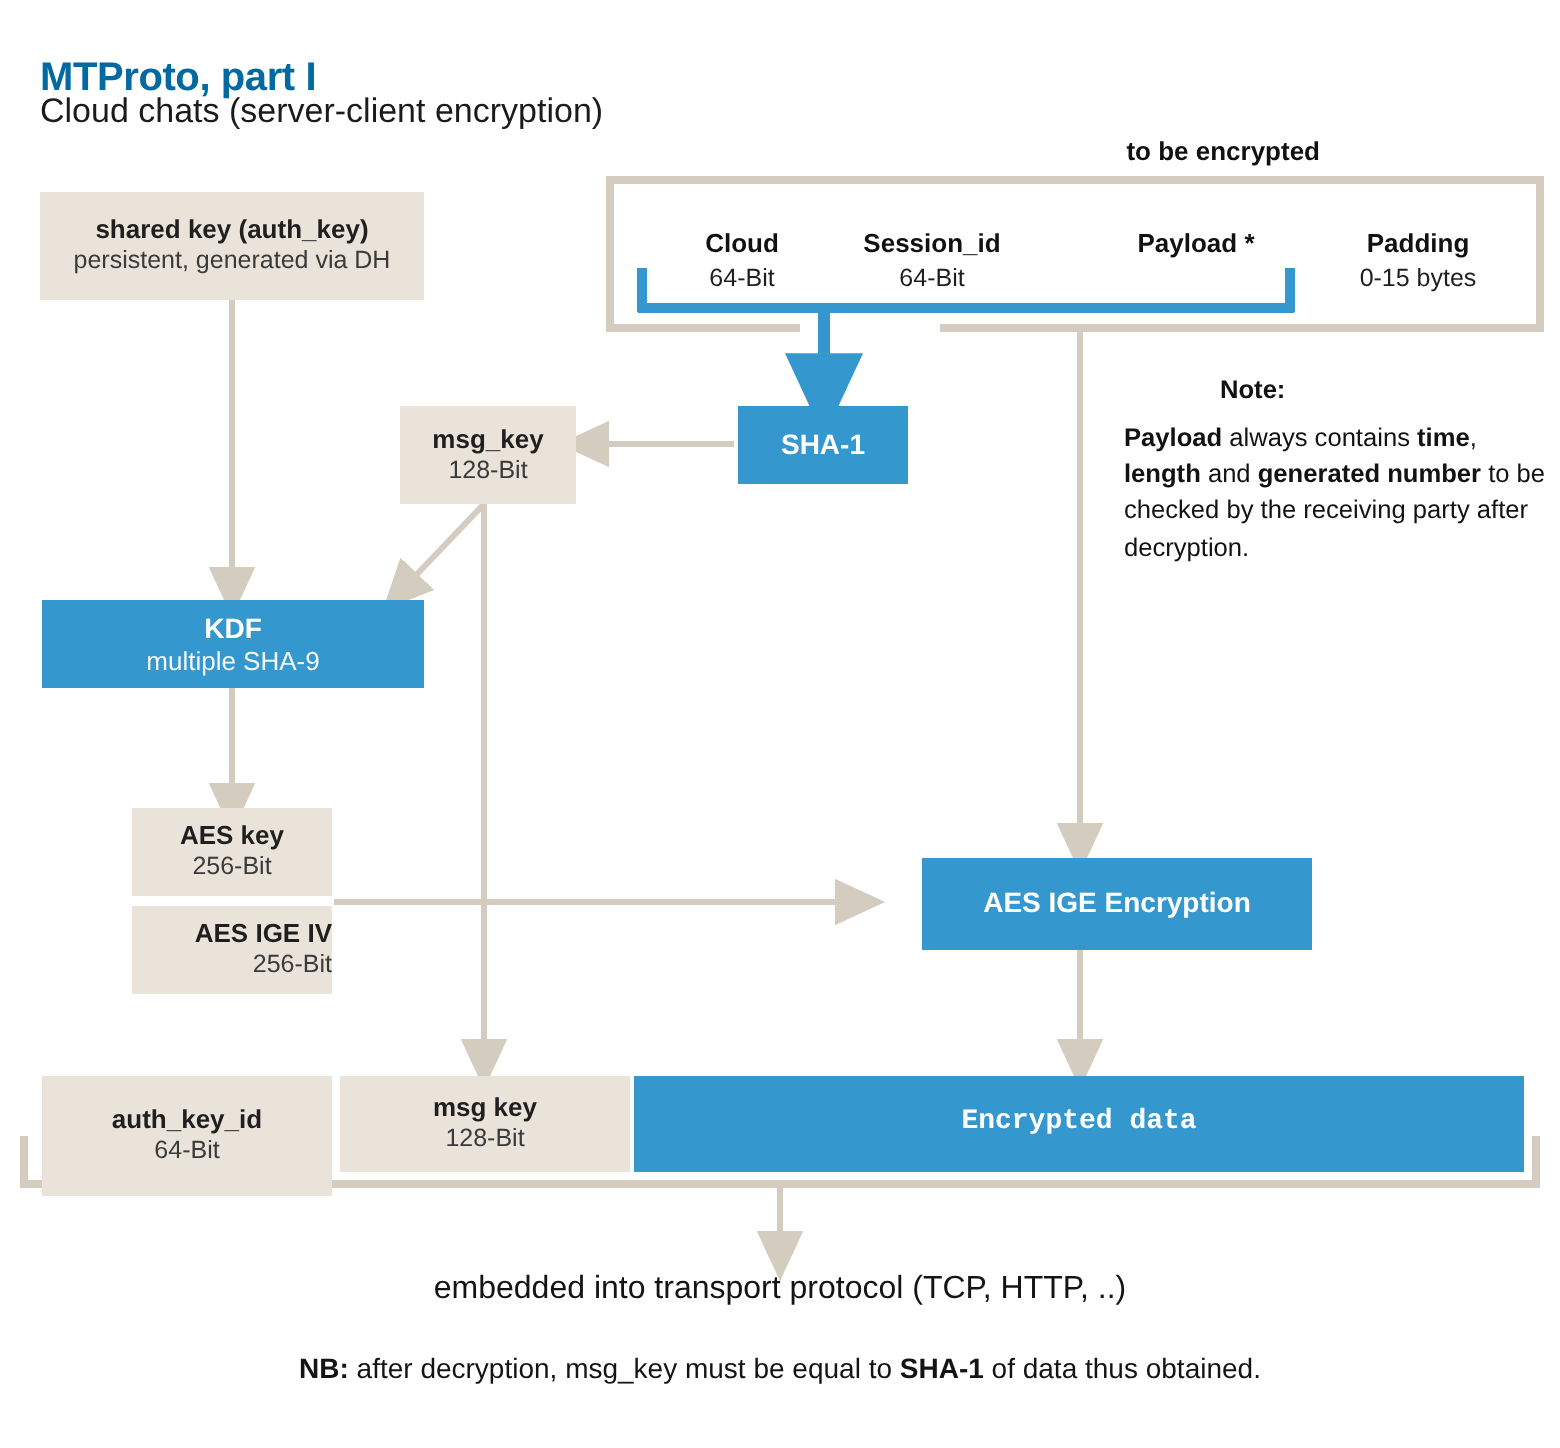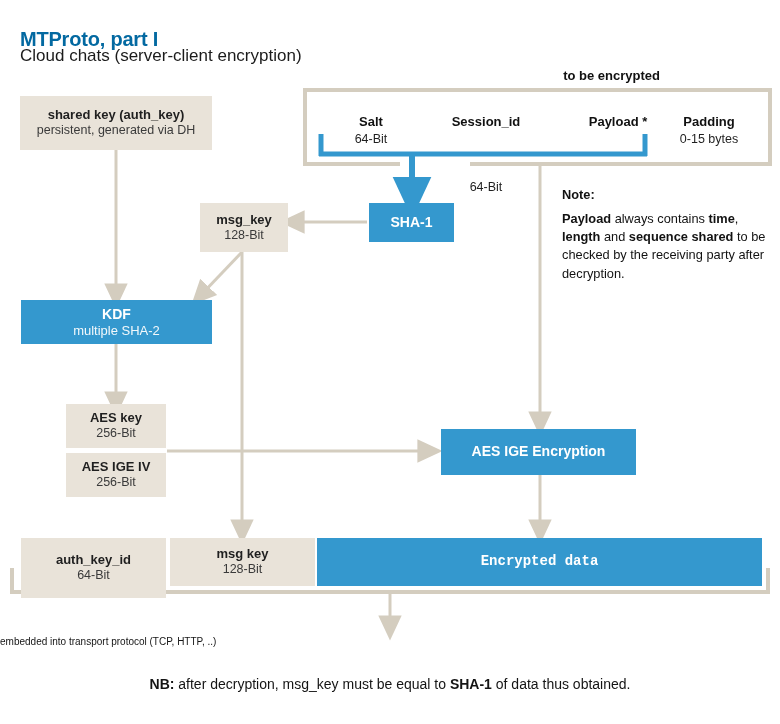--- a/index.html
+++ b/index.html
@@ -48,22 +48,22 @@
 
   
   .note{
     position:absolute;left:562px;top:186px;width:215px;
     font-size:12.8px;line-height:1.42;color:#121212;
   }
   .note b{font-weight:bold;}
 
   
   .footer1{
-    position:absolute;left:0;top:636px;width:780px;
-    font-size:10px;color:#141414;
+    position:absolute;left:0;top:636px;width:780px;text-align:center;
+    font-size:16px;color:#141414;
   }
   .footer2{
     position:absolute;left:0;top:676px;width:780px;text-align:center;
     font-size:14px;color:#141414;
   }
   .footer2 b{font-weight:bold;}
 
   
   svg.wires{position:absolute;left:0;top:0;width:780px;height:724px;overflow:visible;}
 </style>
@@ -127,80 +127,80 @@
   <div class="subtitle">Cloud chats (server-client encryption)</div>
 
   <div class="toplabel">to be encrypted</div>
 
   <div class="box beige" style="left:20px;top:96px;width:192px;height:54px;">
     <div class="l1">shared key (auth_key)</div>
     <div class="l2">persistent, generated via DH</div>
   </div>
 
   <div class="field" style="left:321px;top:114px;width:100px;">
-    <div class="fl1">Salt</div>
+    <div class="fl1">Cloud</div>
     <div class="fl2">64-Bit</div>
   </div>
-  <div class="field" style="left:430px;top:114px;width:112px;gap:48px;">
+  <div class="field" style="left:410px;top:114px;width:112px;">
     <div class="fl1">Session_id</div>
     <div class="fl2">64-Bit</div>
   </div>
-  <div class="field" style="left:568px;top:114px;width:100px;">
+  <div class="field" style="left:548px;top:114px;width:100px;">
     <div class="fl1">Payload *</div>
     <div class="fl2"></div>
   </div>
   <div class="field" style="left:657px;top:114px;width:104px;">
     <div class="fl1">Padding</div>
     <div class="fl2">0-15 bytes</div>
   </div>
 
   <div class="box blue" style="left:369px;top:203px;width:85px;height:39px;">
     <div class="l1">SHA-1</div>
   </div>
 
   <div class="box beige" style="left:200px;top:203px;width:88px;height:49px;">
     <div class="l1">msg_key</div>
     <div class="l2">128-Bit</div>
   </div>
 
   <div class="box blue" style="left:21px;top:300px;width:191px;height:44px;">
     <div class="l1">KDF</div>
-    <div class="l2">multiple SHA-2</div>
+    <div class="l2">multiple SHA-9</div>
   </div>
 
   <div class="box beige" style="left:66px;top:404px;width:100px;height:44px;">
     <div class="l1">AES key</div>
     <div class="l2">256-Bit</div>
   </div>
 
-  <div class="box beige" style="left:66px;top:453px;width:100px;height:44px;">
+  <div class="box beige" style="left:66px;top:453px;width:100px;height:44px;align-items:flex-end;">
     <div class="l1">AES IGE IV</div>
     <div class="l2">256-Bit</div>
   </div>
 
-  <div class="box blue" style="left:441px;top:429px;width:195px;height:46px;">
+  <div class="box blue" style="left:461px;top:429px;width:195px;height:46px;">
     <div class="l1">AES IGE Encryption</div>
   </div>
 
   <div class="box beige" style="left:21px;top:538px;width:145px;height:60px;">
     <div class="l1">auth_key_id</div>
     <div class="l2">64-Bit</div>
   </div>
   <div class="box beige" style="left:170px;top:538px;width:145px;height:48px;">
     <div class="l1">msg key</div>
     <div class="l2">128-Bit</div>
   </div>
   <div class="box blue" style="left:317px;top:538px;width:445px;height:48px;font-family:Liberation Mono, monospace;">
     <div class="l1">Encrypted data</div>
   </div>
 
   <div class="note">
-    <div style="font-weight:bold;margin-bottom:6px;">Note:</div>
+    <div style="font-weight:bold;margin-bottom:6px;margin-left:48px;">Note:</div>
     <div><b>Payload</b><span> always contains </span><b>time</b><span>,</span>
-      <b>length</b><span> and </span><b>sequence shared</b>
+      <b>length</b><span> and </span><b>generated number</b>
       <span>to be checked by the receiving</span>
       <span>party after decryption.</span>
     </div>
   </div>
 
   <div class="footer1">embedded into transport protocol (TCP, HTTP, ..)</div>
 
   <div class="footer2"><b>NB:</b><span> after decryption, msg_key must be equal to </span><b>SHA-1</b><span> of data thus obtained.</span></div>
 
 </div>

